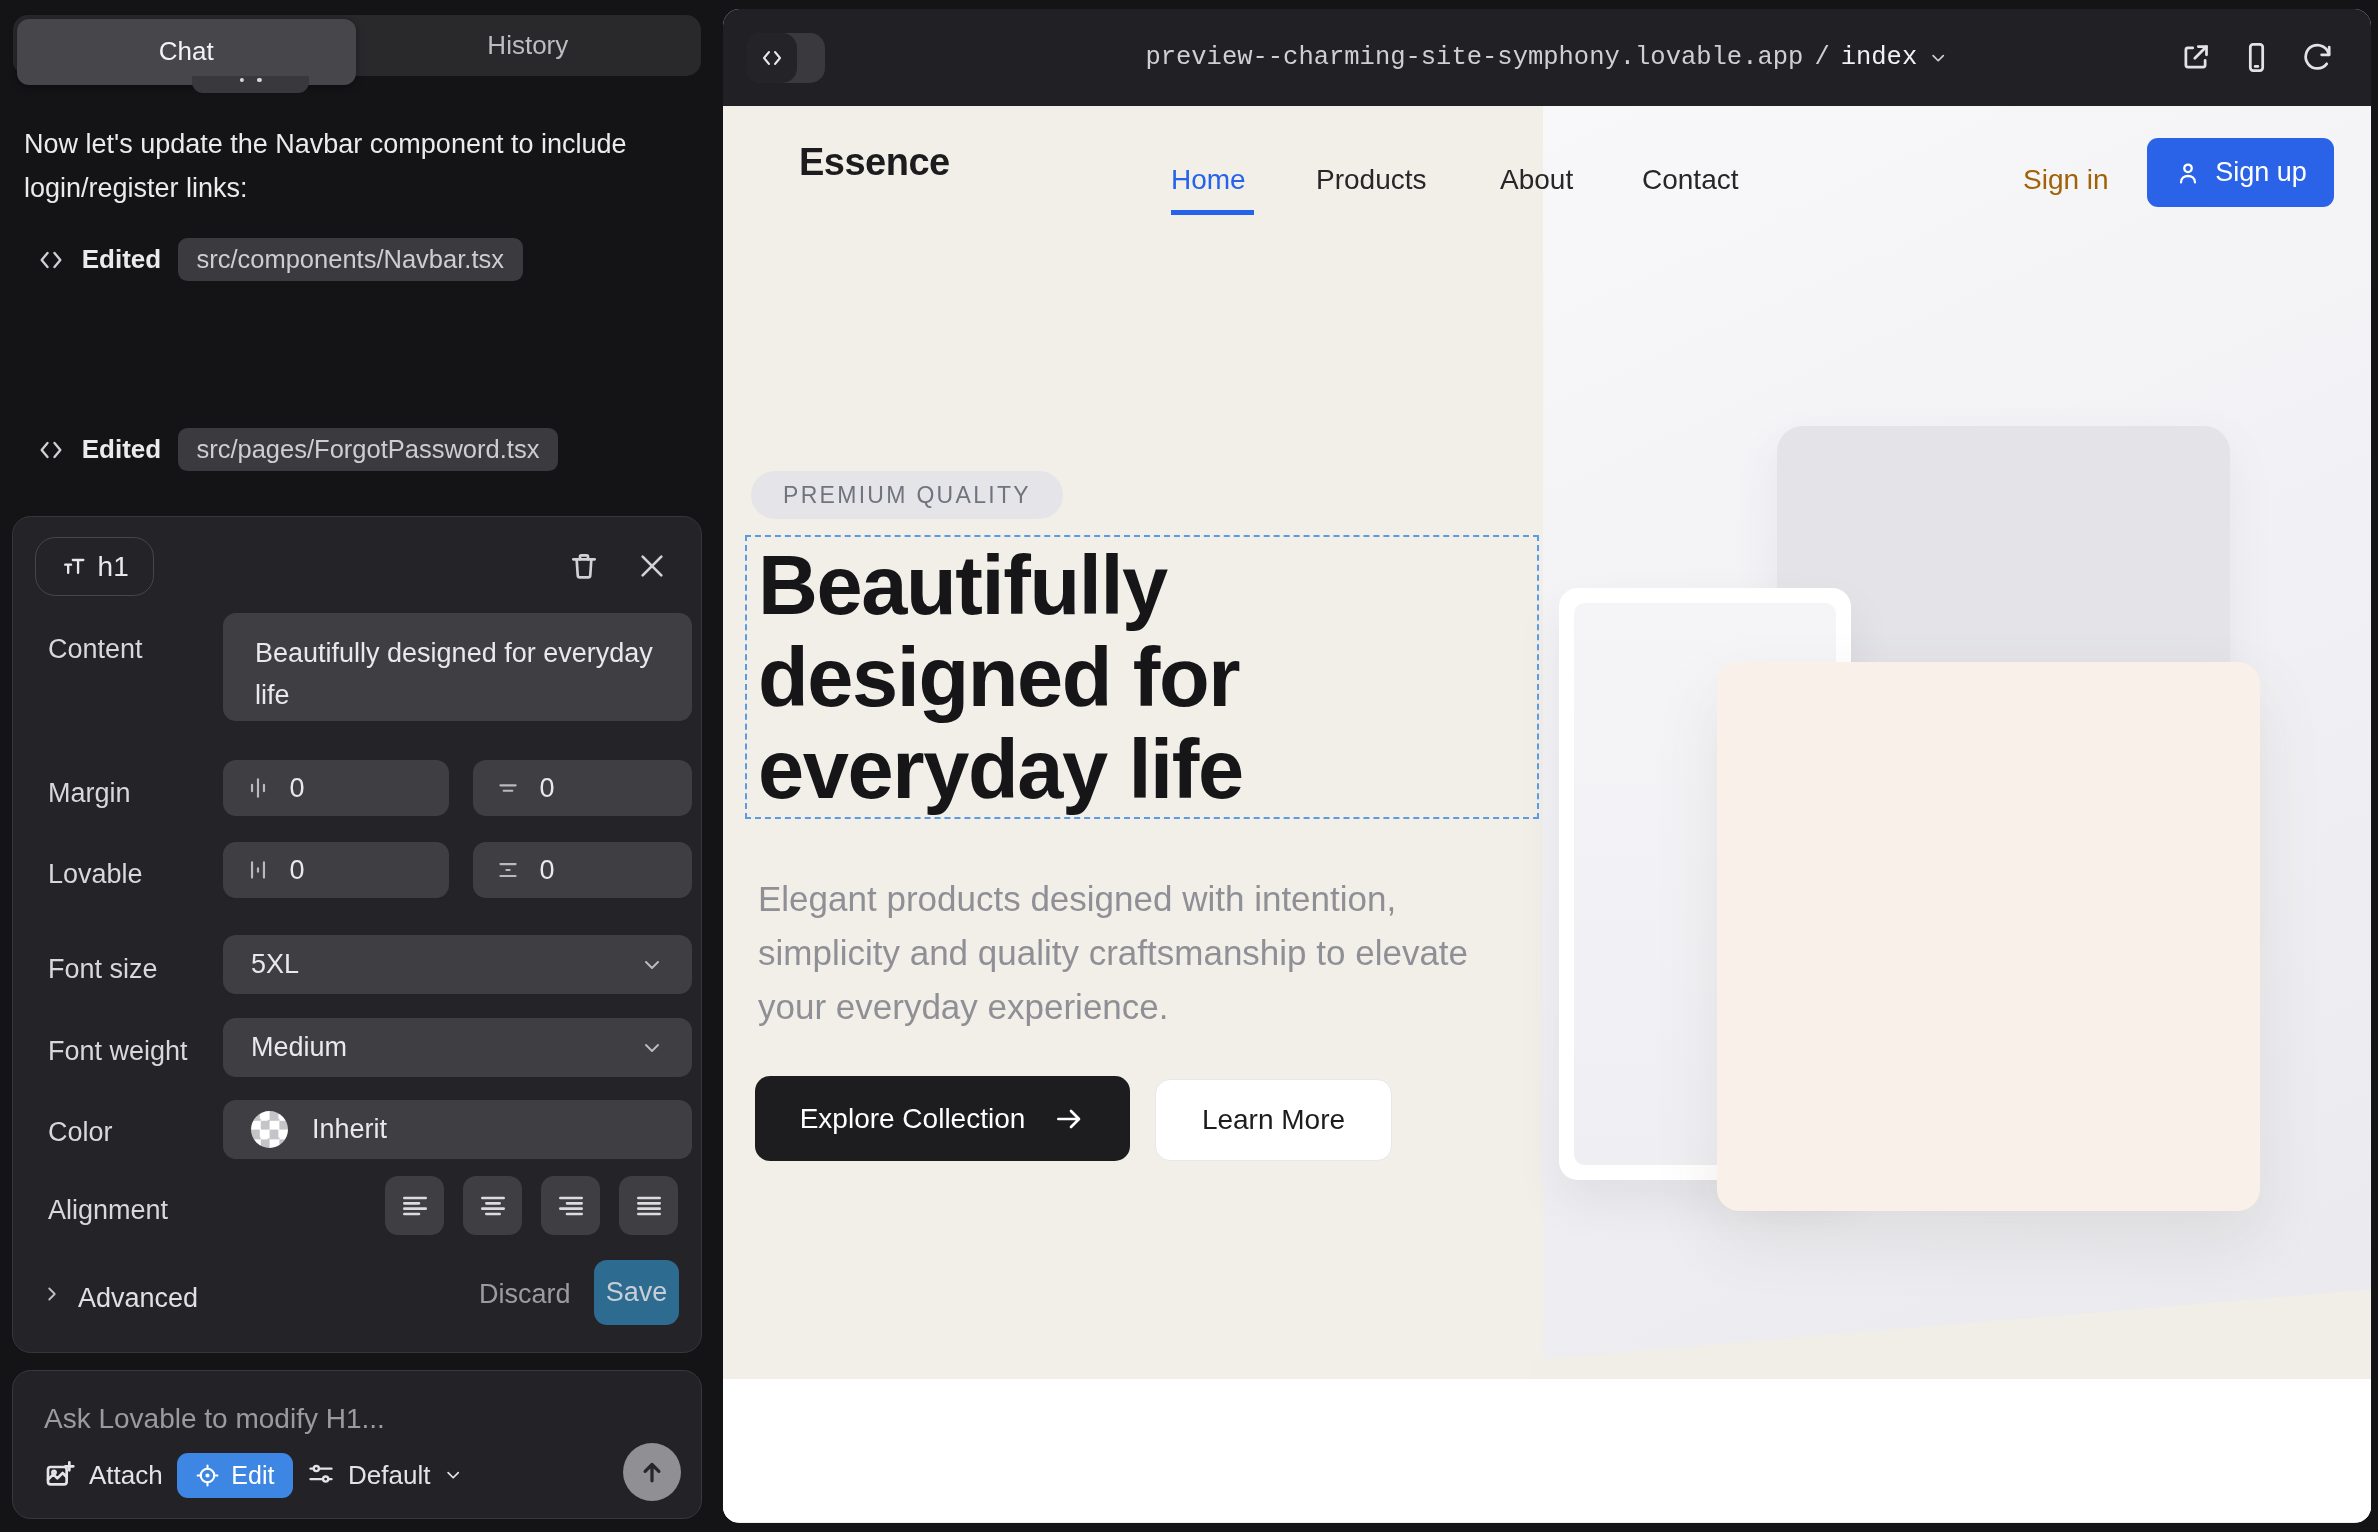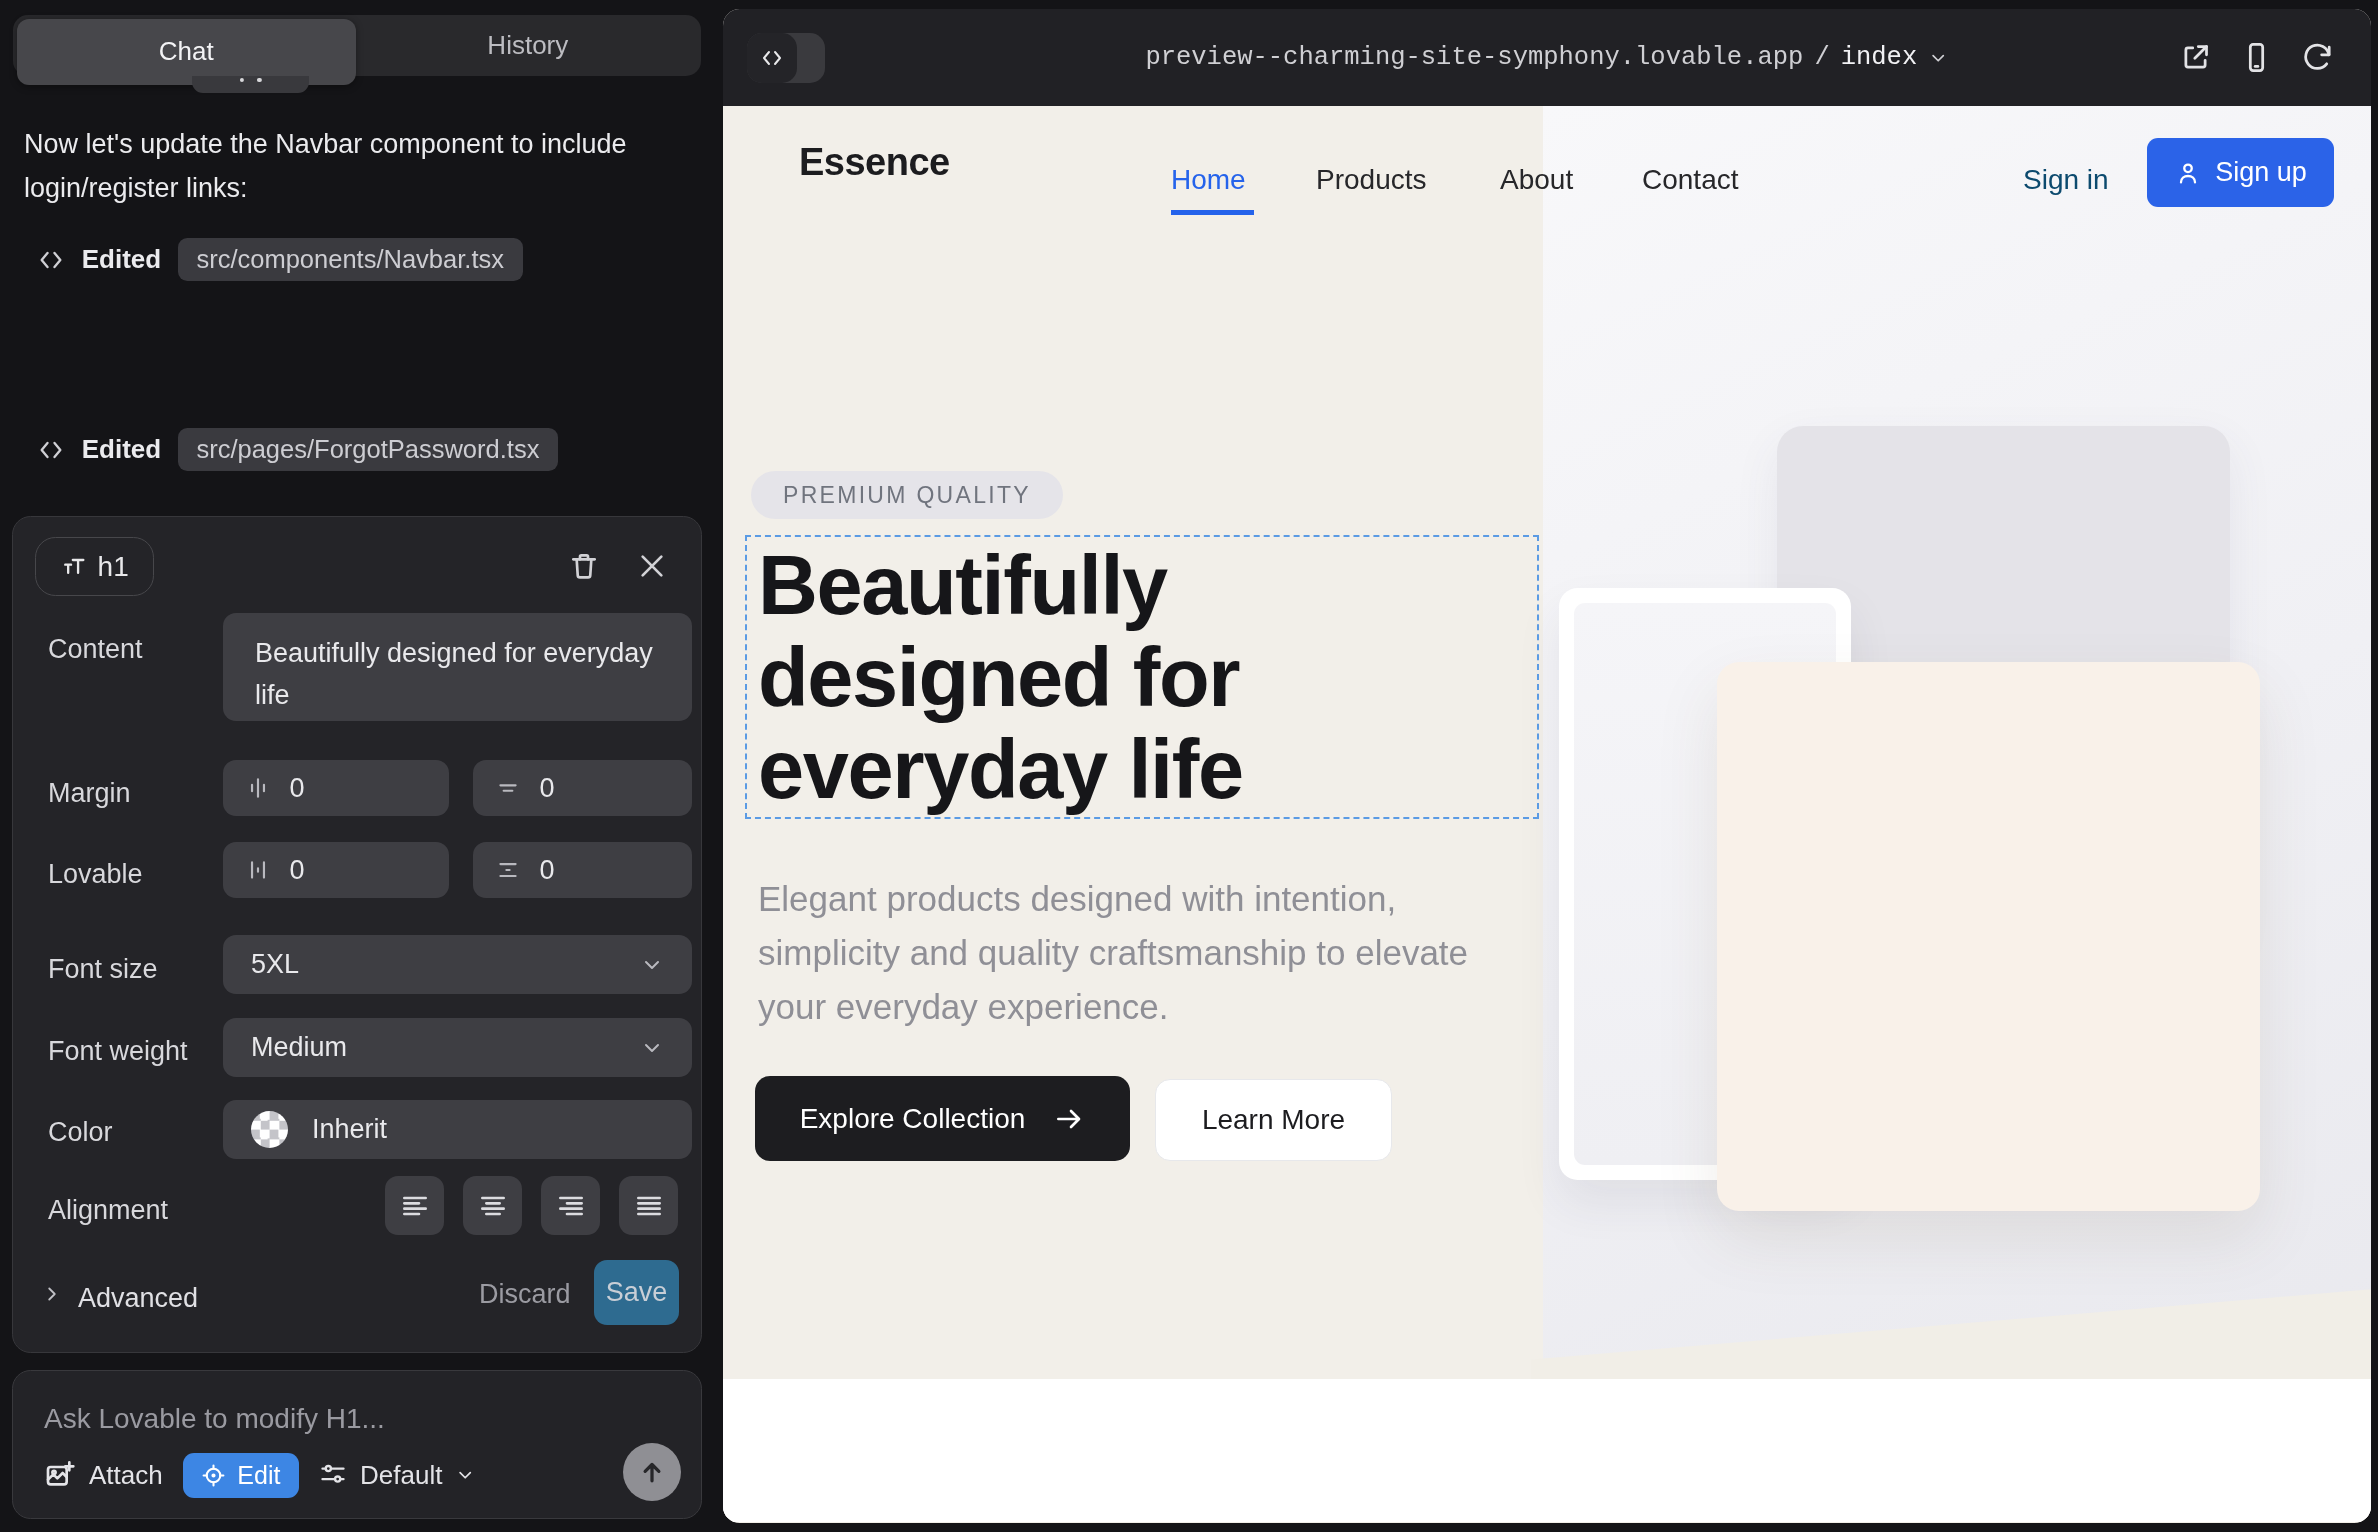--- a/index.html
+++ b/index.html
@@ -58,21 +58,21 @@
   .adv { position:absolute; left:28px; top:766px; display:flex; align-items:flex-start; gap:15px; color:#e0e0e4; font-size:27px; }
   .adv .chev { color:#bfbfc4; }
   .discard { position:absolute; left:466px; top:762px; color:#9b9ba2; font-size:27px; }
   .savebtn { position:absolute; left:581px; top:743px; width:85px; height:65px; background:#2e6b90;
              border-radius:13px; display:flex; align-items:center; justify-content:center; color:#c8ced6; font-size:27px; }
 
   
   .composer { position:absolute; left:12px; top:1370px; width:690px; height:149px;
               background:#232327; border:1.9px solid #39393d; border-radius:18.6px; }
   .ph { position:absolute; left:31px; top:32px; color:#9a9aa1; font-size:28px; }
-  .c-row { position:absolute; left:31px; bottom:20.4px; display:flex; align-items:center; gap:20px; }
+  .c-row { position:absolute; left:31px; bottom:20.4px; display:flex; align-items:center; gap:14px; }
   .attach { display:flex; align-items:center; gap:13px; color:#e4e4e8; font-size:26px; }
   .editpill { display:flex; align-items:center; gap:11px; background:#3d86e4; border-radius:11px;
               height:45px; padding:0 18.6px; color:#fff; font-size:25px; }
   .defaultg { display:flex; align-items:center; gap:13px; color:#e3e3e7; font-size:26px; }
   .send { position:absolute; right:20.4px; bottom:16.7px; width:58px; height:58px; border-radius:50%;
           background:#8f8f94; color:#27272a; display:flex; align-items:center; justify-content:center; }
 
   
   .preview { position:absolute; left:723px; top:9.3px; width:1648px; height:1514px;
              border-radius:16.7px; overflow:hidden; background:#f2efe9; }
@@ -90,21 +90,21 @@
           background:linear-gradient(155deg,#f8f8fa 0%, #f0f0f4 55%, #e9e9ee 100%); }
   .wedge { position:absolute; left:808px; top:1183px; width:840px; height:90px; background:#f1eee7;
            clip-path:polygon(0 78%, 100% 0, 100% 100%, 0 100%); }
   .whiteband { position:absolute; left:0; top:1273px; width:1648px; height:144px; background:#ffffff; }
 
   .brand { position:absolute; left:76px; top:35px; font-size:38px; font-weight:bold; color:#1c1c1f; letter-spacing:-0.5px; }
   .navlink { position:absolute; top:58px; font-size:28px; color:#27272a; }
   .nav-home { left:448px; color:#2563eb; }
   .nav-products { left:593px; } .nav-about { left:777px; } .nav-contact { left:919px; }
   .nav-underline { position:absolute; left:448px; top:104px; width:83px; height:4.6px; background:#2563eb; }
-  .signin { position:absolute; left:1300px; top:58px; font-size:28px; color:#0c4a6e; }
+  .signin { position:absolute; left:1300px; top:58px; font-size:28px; color:#a16207; }
   .signup { position:absolute; left:1424px; top:32px; width:187px; height:69px; background:#2b63e8;
             border-radius:11px; display:flex; align-items:center; justify-content:center; gap:13px;
             color:#fff; font-size:27px; }
 
   .badge { position:absolute; left:28px; top:365px; height:48px; padding:0 32px; border-radius:24px;
            background:#e5e4e9; display:flex; align-items:center; color:#70747e; font-size:23px; letter-spacing:2.3px; }
   .selbox { position:absolute; left:22px; top:429px; width:794px; height:284px;
             border:2.8px dashed #5b9be4; pointer-events:none; }
   .hero-h1 { position:absolute; left:35px; top:434px; width:779px; font-size:83px; line-height:92px;
              font-weight:600; color:#161619; letter-spacing:-1.4px; }

